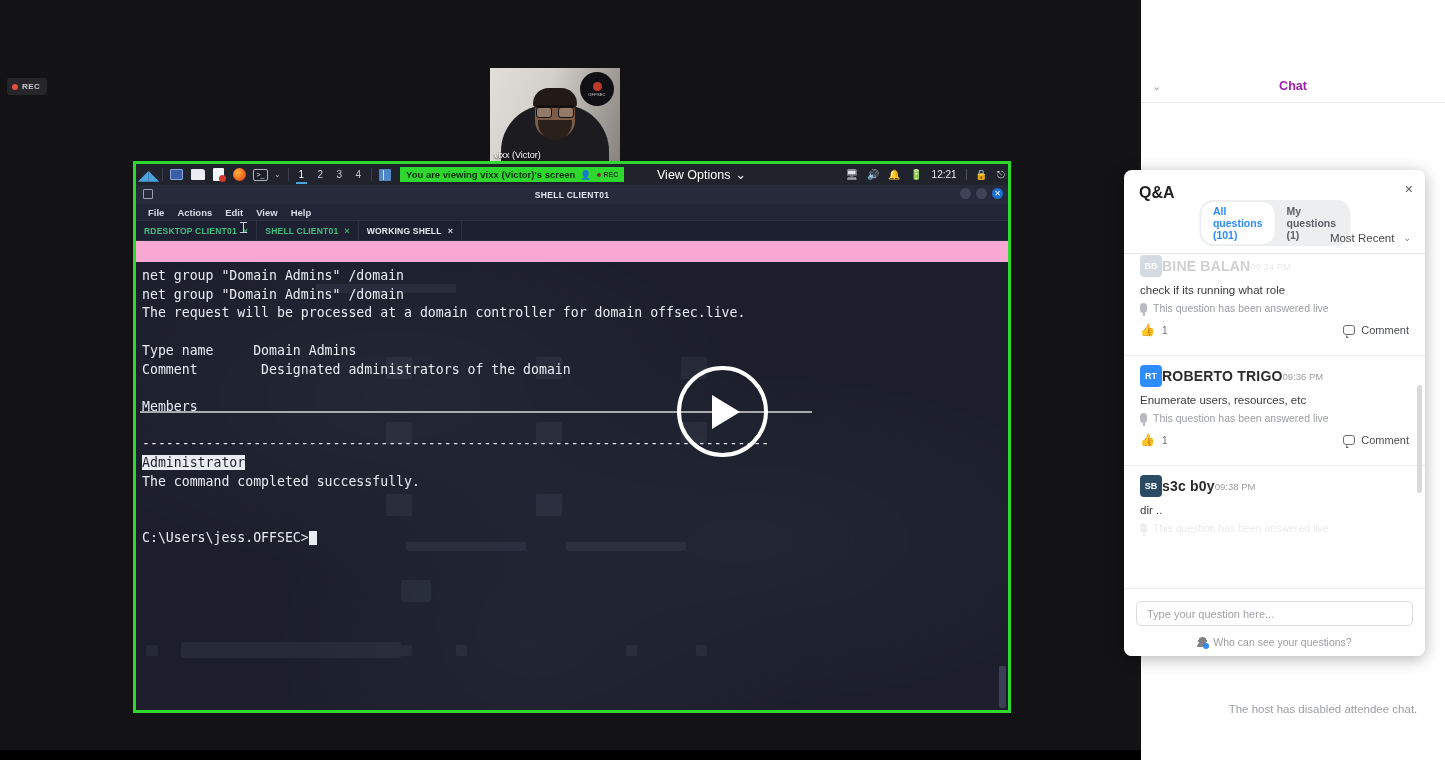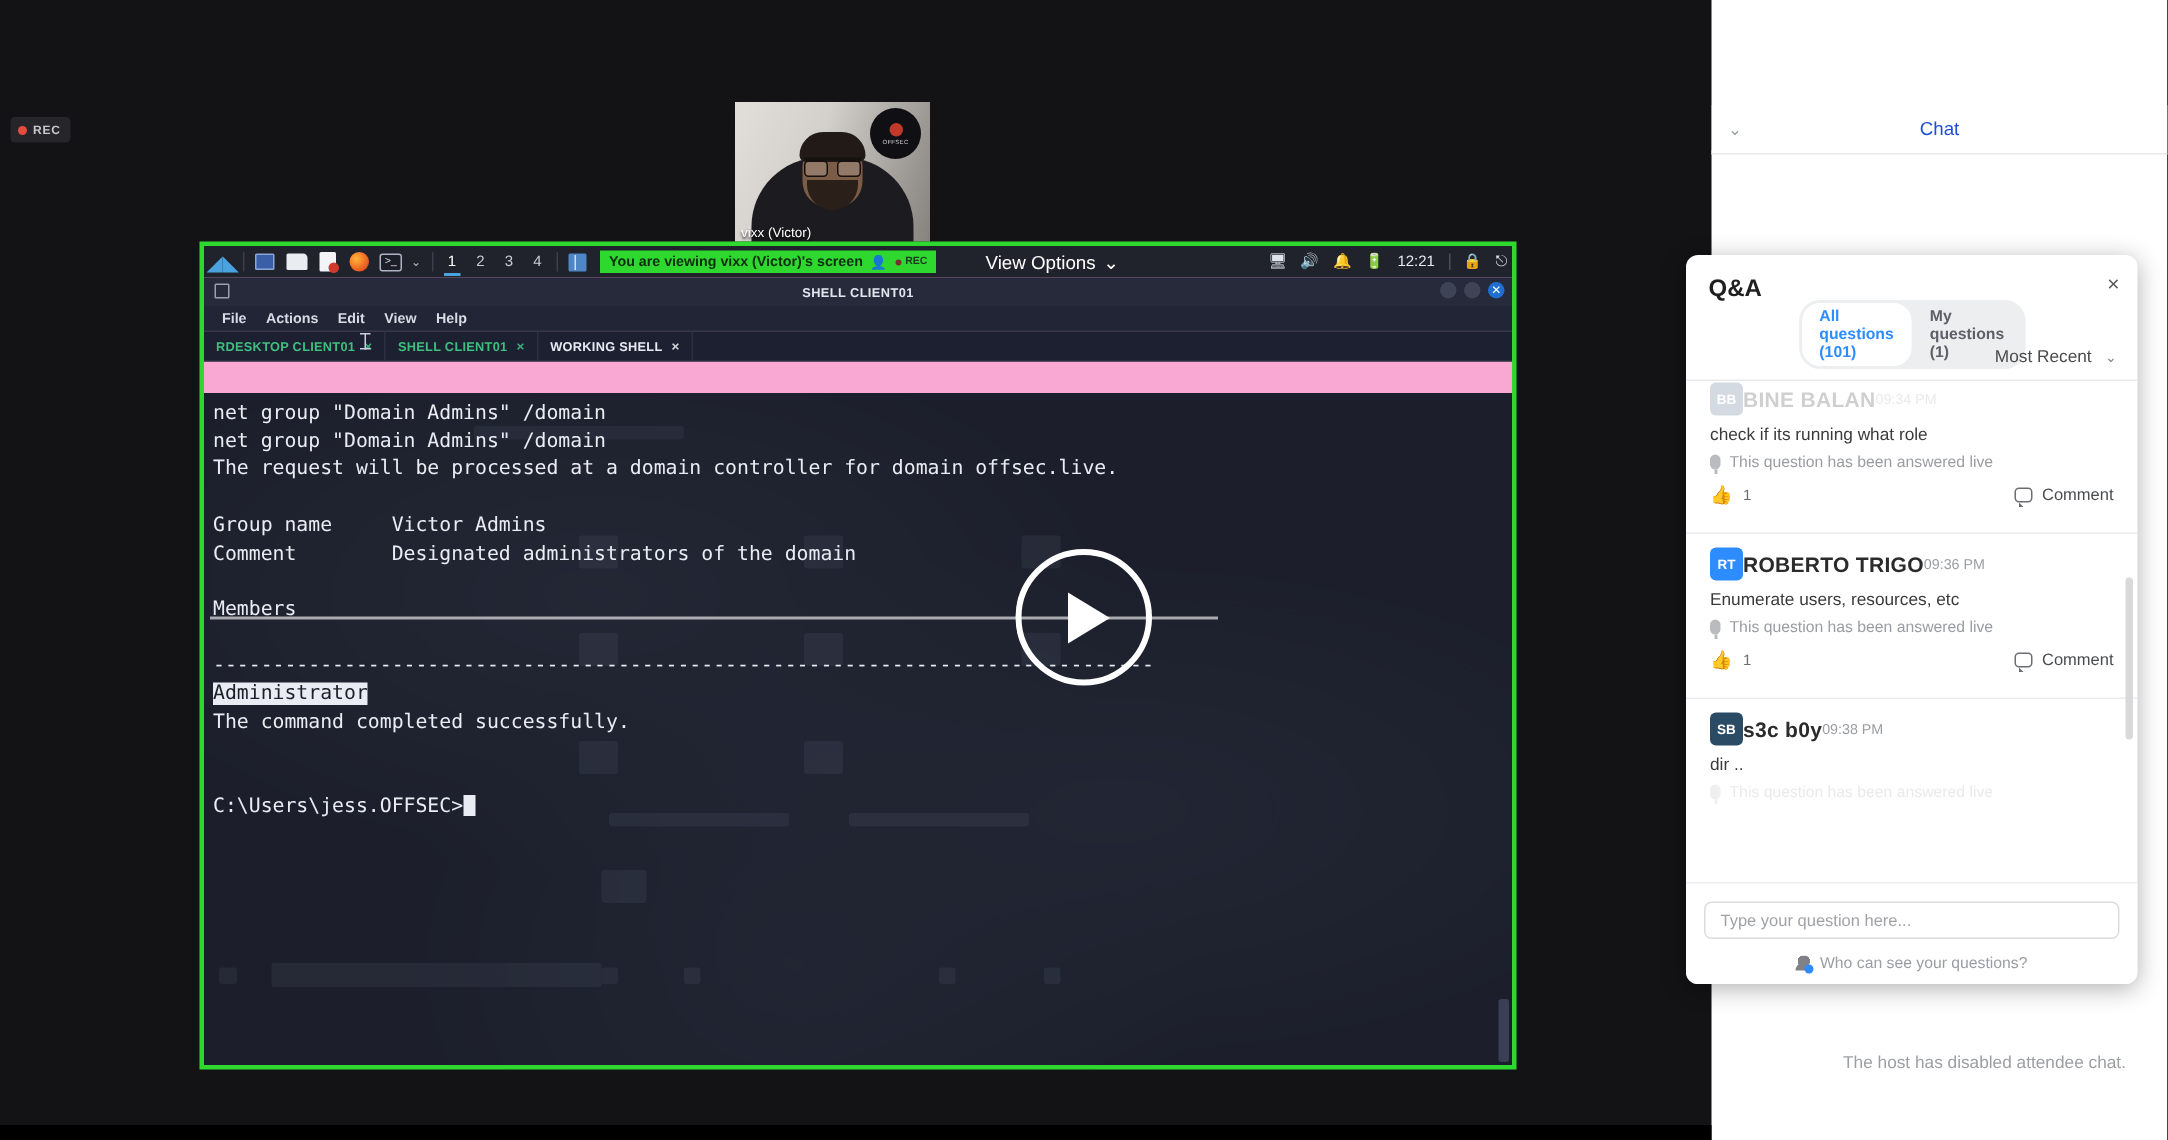--- a/index.html
+++ b/index.html
@@ -227,21 +227,21 @@
     border-bottom:17px solid transparent;
   }
 
   
   .chat-header{
     position:absolute; left:1141px; top:70px; width:304px; height:33px;
     background:#fff; display:flex;align-items:center; justify-content:center;
     border-bottom:1px solid #e8e8e8;
   }
   .chat-header .chev{ position:absolute; left:11px; color:#9aa0a6; font-size:11px; }
-  .chat-header .title{ color:#1d4ed8; font-size:12.5px; font-weight:normal; }
+  .chat-header .title{ color:#a21caf; font-size:12.5px; font-weight:bold; }
   .chat-disabled{
     position:absolute; left:1141px; top:703px; width:364px;
     text-align:center; color:#9c9ea3; font-size:11.5px;
   }
   .chat-leftedge{
     position:absolute; left:1141px; top:70px; width:3px; height:30px; background:#0d0d0f;
   }
 
   
   .qa{
@@ -465,21 +465,21 @@
           <span class="gr" style="left:265px;top:383px;width:11px;height:11px"></span>
           <span class="gr" style="left:320px;top:383px;width:11px;height:11px"></span>
           <span class="gr" style="left:490px;top:383px;width:11px;height:11px"></span>
           <span class="gr" style="left:560px;top:383px;width:11px;height:11px"></span>
         </div>
 
         <pre class="term-text"><span>net group "Domain Admins" /domain</span>
 <span>net group "Domain Admins" /domain</span>
 <span>The request will be processed at a domain controller for domain offsec.live.</span>
 
-<span>Group name     Victor Admins</span>
+<span>Type name     Domain Admins</span>
 <span>Comment        Designated administrators of the domain</span>
 
 <span>Members</span>
 
 <span>-------------------------------------------------------------------------------</span>
 <span class="sel">Administrator</span>
 <span>The command completed successfully.</span>
 
 
 <span>C:\Users\jess.OFFSEC&gt;</span><span class="cur"></span></pre>

